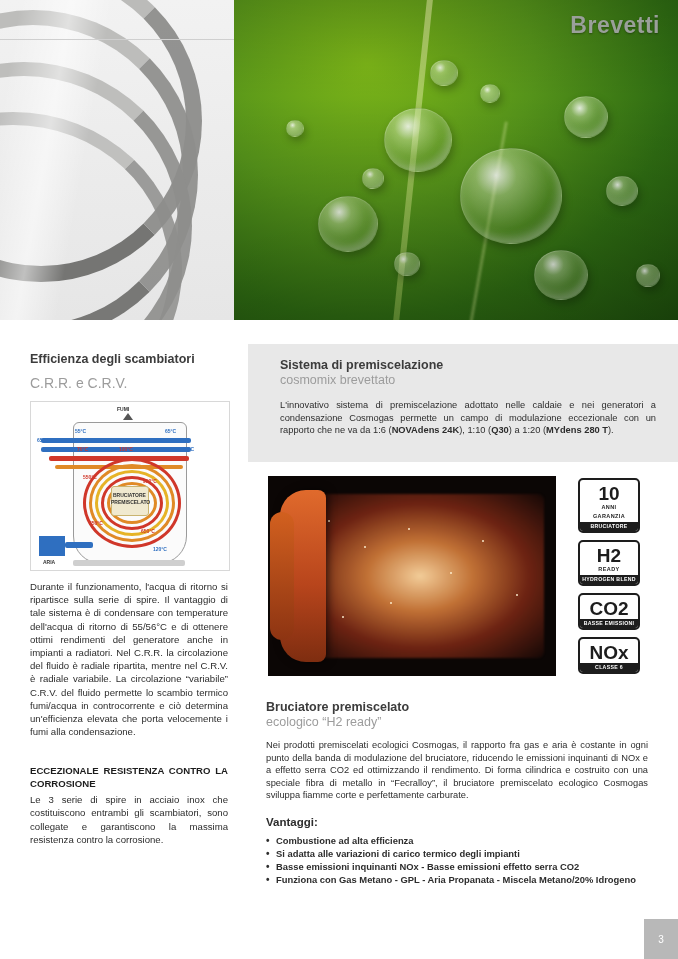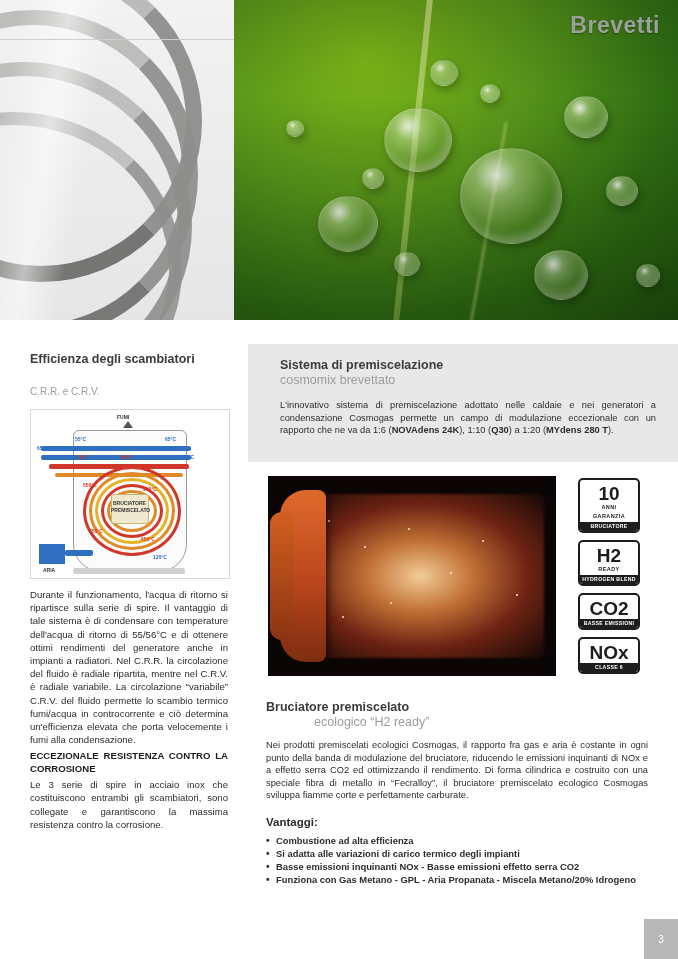--- a/index.html
+++ b/index.html
@@ -115,23 +115,23 @@
     width: 198px;
   }
   .h-title {
     font-size: 12.5px;
     font-weight: bold;
     color: #3c3c3c;
     margin: 0 0 1px 0;
     line-height: 15px;
   }
   .h-sub {
-    font-size: 10px;
+    font-size: 14px;
     color: #9c9c9c;
-    margin: 17px 0 10px 0;
+    margin: 9px 0 10px 0;
     line-height: 15px;
   }
 
   
   .schematic {
     position: relative;
     width: 198px; height: 168px;
     background: #ffffff;
     border: 1px solid #d8d8d8;
     overflow: hidden;
@@ -162,21 +162,21 @@
     color: #2d2d2d;
     text-align: justify;
     margin-top: 9px;
   }
   .sub-head {
     font-size: 9.6px;
     line-height: 12.4px;
     font-weight: bold;
     color: #1d1d1d;
     text-align: justify;
-    margin-top: 4px;
+    margin-top: 27px;
   }
   .grey-panel {
     position: absolute;
     left: 248px; top: 344px;
     width: 430px; height: 118px;
     background: #e8e8e8;
   }
   .r-title {
     font-size: 12.5px;
     font-weight: bold;
@@ -449,21 +449,21 @@
 
     <div class="badge">
       <div class="badge-main">NOx</div>
       <div class="badge-foot">CLASSE 6</div>
     </div>
 
   </div>
 
   <div class="lower-right">
     <div class="r-title">Bruciatore premiscelato</div>
-    <div class="r-sub" style="margin-bottom:10px;margin-left:48px;">ecologico “H2 ready”</div>
+    <div class="r-sub" style="margin-bottom:10px;">ecologico “H2 ready”</div>
     <div class="r-body">Nei prodotti premiscelati ecologici Cosmogas, il rapporto fra gas e aria è costante in ogni punto della banda di modulazione del bruciatore, riducendo le emissioni inquinanti di NOx e a effetto serra CO2 ed ottimizzando il rendimento. Di forma cilindrica e costruito con una speciale fibra di metallo in “Fecralloy”, il bruciatore premiscelato ecologico Cosmogas sviluppa fiamme corte e perfettamente carburate.</div>
 
     <div class="vantaggi-h">Vantaggi:</div>
     <ul class="bullets">
       <li>Combustione ad alta efficienza</li>
       <li>Si adatta alle variazioni di carico termico degli impianti</li>
       <li>Basse emissioni inquinanti NOx - Basse emissioni effetto serra CO2</li>
       <li>Funziona con Gas Metano - GPL - Aria Propanata - Miscela Metano/20% Idrogeno</li>
     </ul>
   </div>

